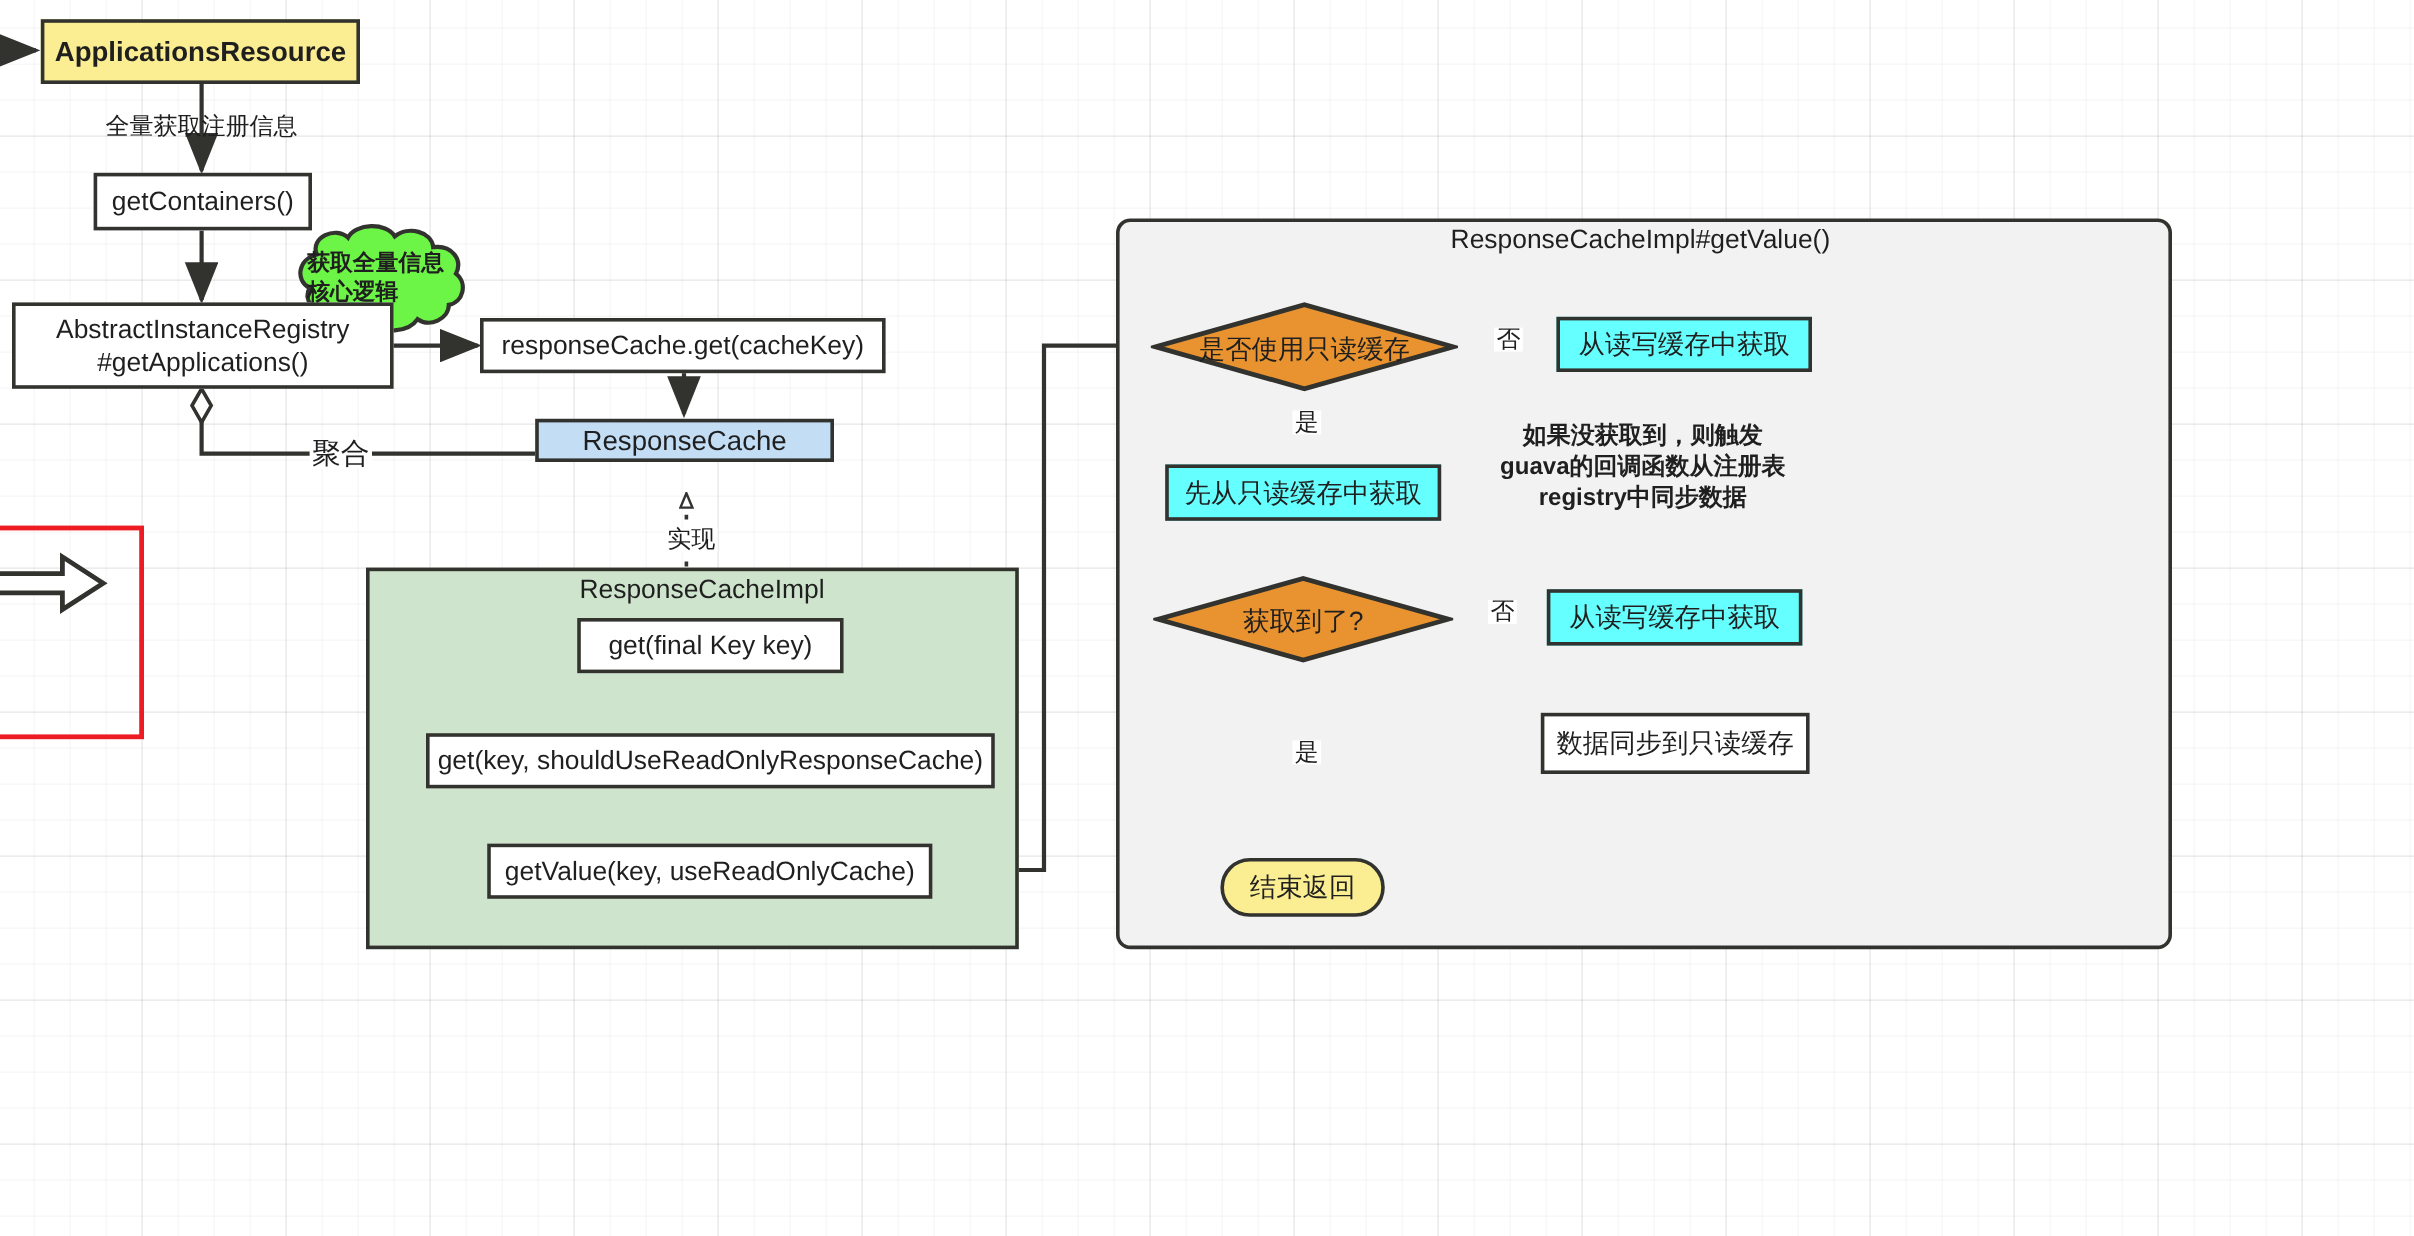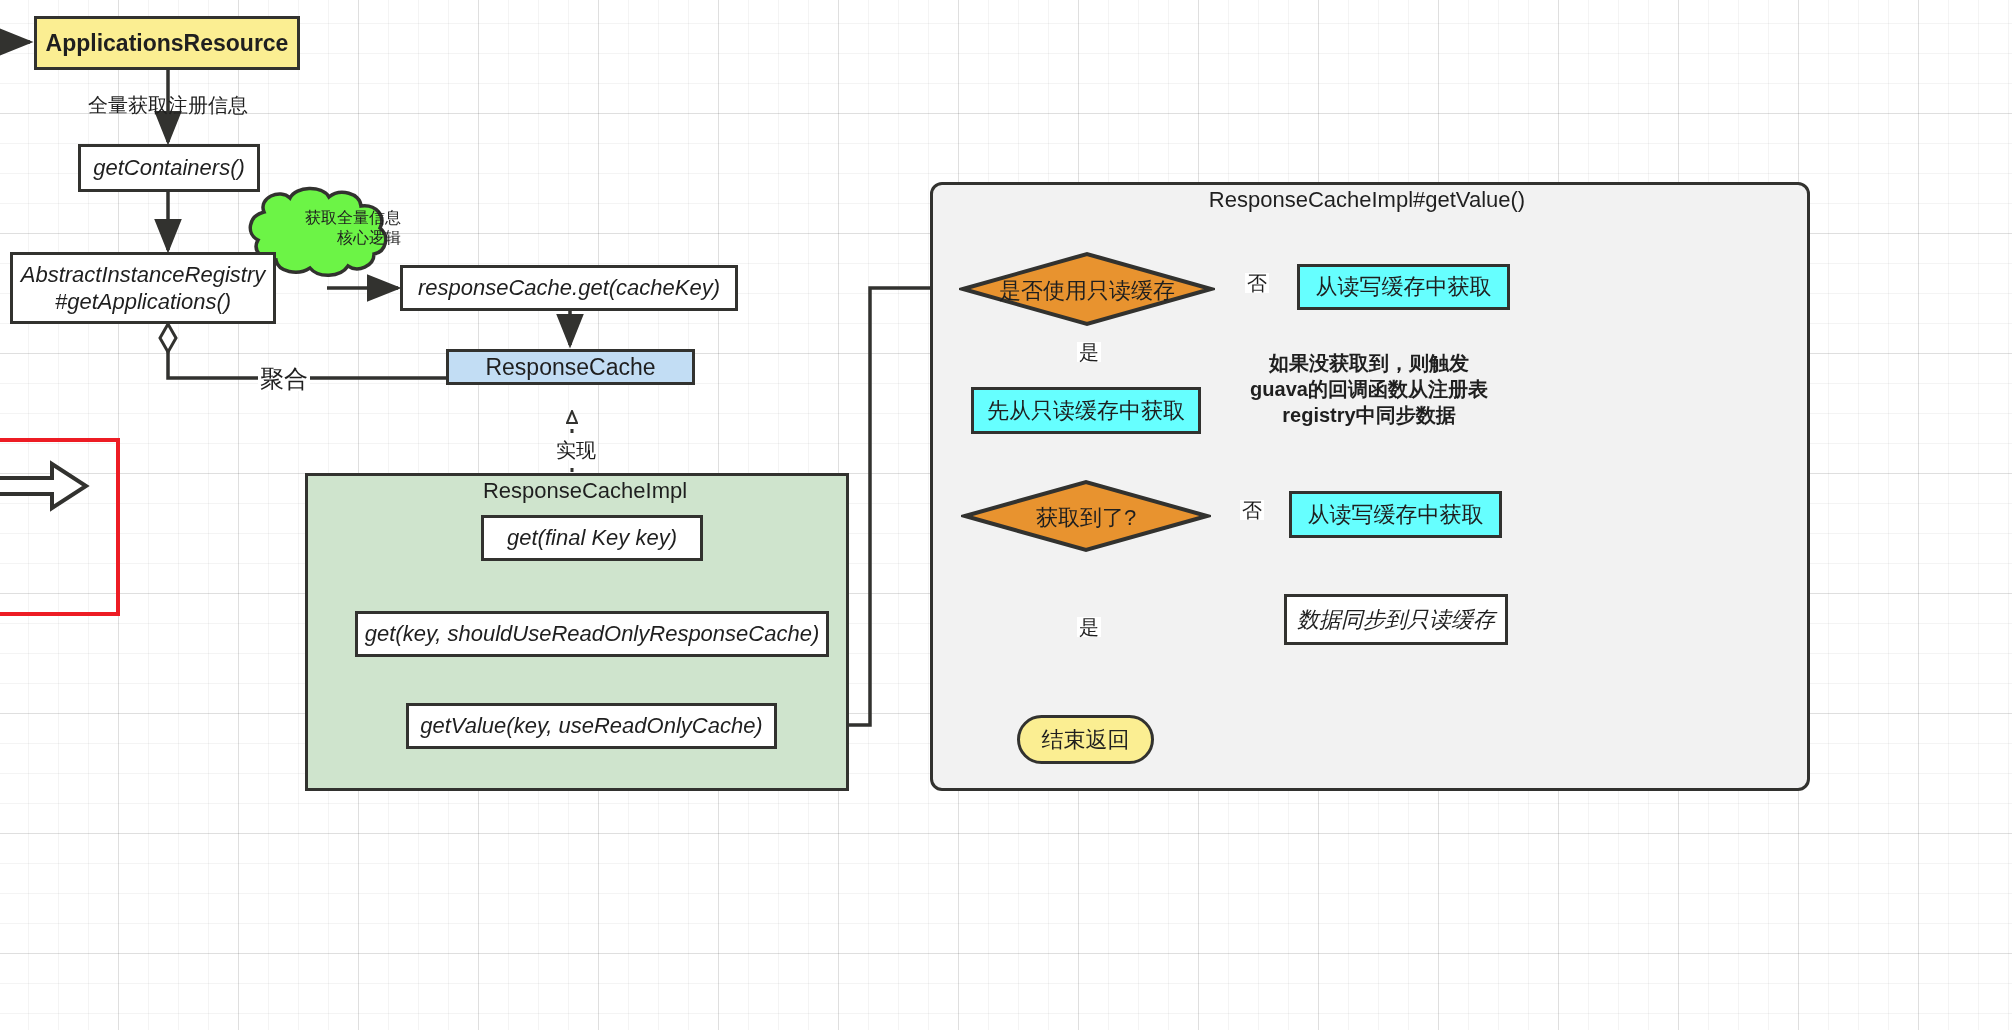--- a/index.html
+++ b/index.html
@@ -27,21 +27,21 @@
     position:absolute;
     box-sizing:border-box;
     display:flex;align-items:center;justify-content:center;
     text-align:center;
     color:#1f1f1f;
     border:3px solid #32322F;
     line-height:1.25;
     white-space:pre-line;
   }
   .n-yellow{background:#FBEE92;}
-  .n-white{background:#FFFFFF;font-style:italic;}
+  .n-white{background:#FFFFFF;}
   .n-blue{background:#C2DDF4;}
   .n-cyan{background:#66FFFF;}
   .group-green{background:#CFE4CD;border:3px solid #32322F;}
   .group-grey{background:#F2F2F2;border:3px solid #32322F;border-radius:12px;}
   .group-title{position:absolute;left:0;right:0;text-align:center;color:#1f1f1f;}
   .edge-label{
     position:absolute;background:#FFFFFF;color:#1f1f1f;
     padding:0 2px;line-height:1;white-space:nowrap;
   }
   .plain-label{position:absolute;color:#1f1f1f;white-space:nowrap;background:transparent;}
@@ -128,24 +128,24 @@
                C18,56 22,32 42,26 Z" fill="#F7F0C0" stroke="#32322F" stroke-width="3.5"></path>
     </g>
   </svg>
 
   <div class="node n-yellow" style="left:34px;top:16px;width:266px;height:54px;font-size:23px;font-weight:bold;">ApplicationsResource</div>
 
   <div class="plain-label" style="left:88px;top:92px;font-size:20px;">全量获取注册信息</div>
 
   <div class="node n-white" style="left:78px;top:144px;width:182px;height:48px;font-size:22px;">getContainers()</div>
 
-  <div class="node n-white" style="left:10px;top:252px;width:266px;height:72px;font-size:22px;">AbstractInstanceRegistry
+  <div class="node n-white" style="left:10px;top:252px;width:318px;height:72px;font-size:22px;">AbstractInstanceRegistry
 #getApplications()</div>
 
-  <div class="plain-label" style="left:256px;top:208px;width:145px;text-align:right;font-size:16px;font-weight:normal;line-height:1.25;white-space:pre-line;">获取全量信息
+  <div class="plain-label" style="left:256px;top:208px;width:145px;text-align:left;font-size:19px;font-weight:bold;line-height:1.25;white-space:pre-line;">获取全量信息
 核心逻辑</div>
 
   <div class="node n-white" style="left:400px;top:265px;width:338px;height:46px;font-size:22px;">responseCache.get(cacheKey)</div>
 
   <div class="edge-label" style="left:258px;top:367px;font-size:24px;">聚合</div>
 
   <div class="node n-blue" style="left:446px;top:349px;width:249px;height:36px;font-size:23px;font-weight:normal;">ResponseCache</div>
 
   <div class="edge-label" style="left:554px;top:440px;font-size:20px;">实现</div>
 

